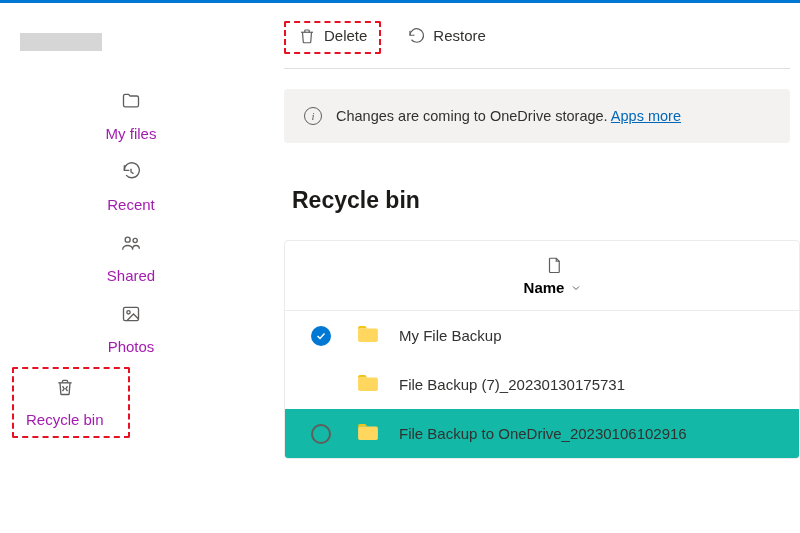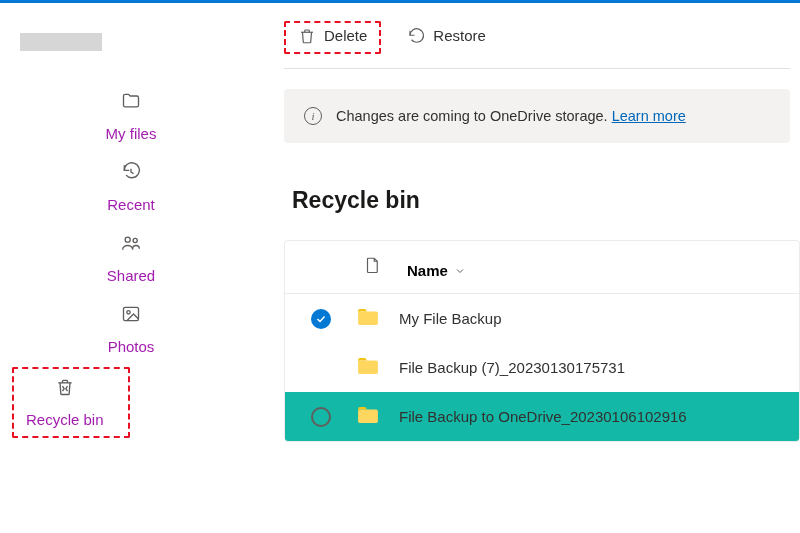--- a/index.html
+++ b/index.html
@@ -21,21 +21,21 @@
     .delete-wrap .tb-btn { padding:4px 10px; }
     .hr { height:1px; background:#e1dfdd; margin-right:10px; }
 
     .banner { background:#f3f2f1; border-radius:4px; margin:20px 10px 0 0; padding:18px 20px; display:flex; align-items:center; gap:14px; font-size:14.5px; color:#323130; }
     .banner a { color:#0067b8; text-decoration:underline; cursor:pointer; }
     .info-ic { width:18px; height:18px; border:1.5px solid #605e5c; border-radius:50%; display:flex; align-items:center; justify-content:center; font-size:11px; color:#605e5c; font-style:italic; font-family:Georgia,serif; }
 
     .page-title { font-size:23px; font-weight:600; margin:44px 0 26px 8px; color:#1b1a19; }
 
     .table { border:1px solid #edebe9; border-radius:4px; margin-right:0; overflow:hidden; }
-    .thead { display:flex; align-items:flex-end; padding:14px 0 14px 22px; border-bottom:1px solid #edebe9; }
+    .thead { display:flex; align-items:center; padding:14px 0 14px 22px; border-bottom:1px solid #edebe9;flex-direction:column; }
     .thead .file-ic { width:20px; margin-left:28px; margin-right:24px; stroke:#605e5c; fill:none; }
     .thead .col-name { font-weight:600; font-size:15px; display:flex; align-items:center; gap:6px; cursor:pointer; }
     .chev { width:12px; height:12px; stroke:#605e5c; fill:none; }
 
     .row { display:flex; align-items:center; padding:14px 0 14px 22px; font-size:15px; color:#323130; cursor:pointer; }
     .row.hover { background:#14b8a6; }
     .sel-col { width:28px; display:flex; justify-content:center; }
     .sel-radio { width:20px; height:20px; border-radius:50%; }
     .sel-checked { background:#0078d4; display:flex; align-items:center; justify-content:center; }
     .sel-checked svg { stroke:#fff; }
@@ -134,21 +134,21 @@
             </svg>
         </span>
         <span>Restore</span>
       </div>
     </div>
     <div class="hr"></div>
 
     <div class="banner">
       <span class="info-ic">i</span>
       <span>
-        <span>Changes are coming to OneDrive storage. </span><a>Learn more</a>
+        <span>Changes are coming to OneDrive storage. </span><a>Apps more</a>
       </span>
     </div>
 
     <div class="page-title">Recycle bin</div>
 
     <div class="table">
       <div class="thead">
         <span class="sel-col"></span>
         <span class="file-ic">
           <svg width="18" height="20" viewBox="0 0 24 24" stroke-width="1.6">

